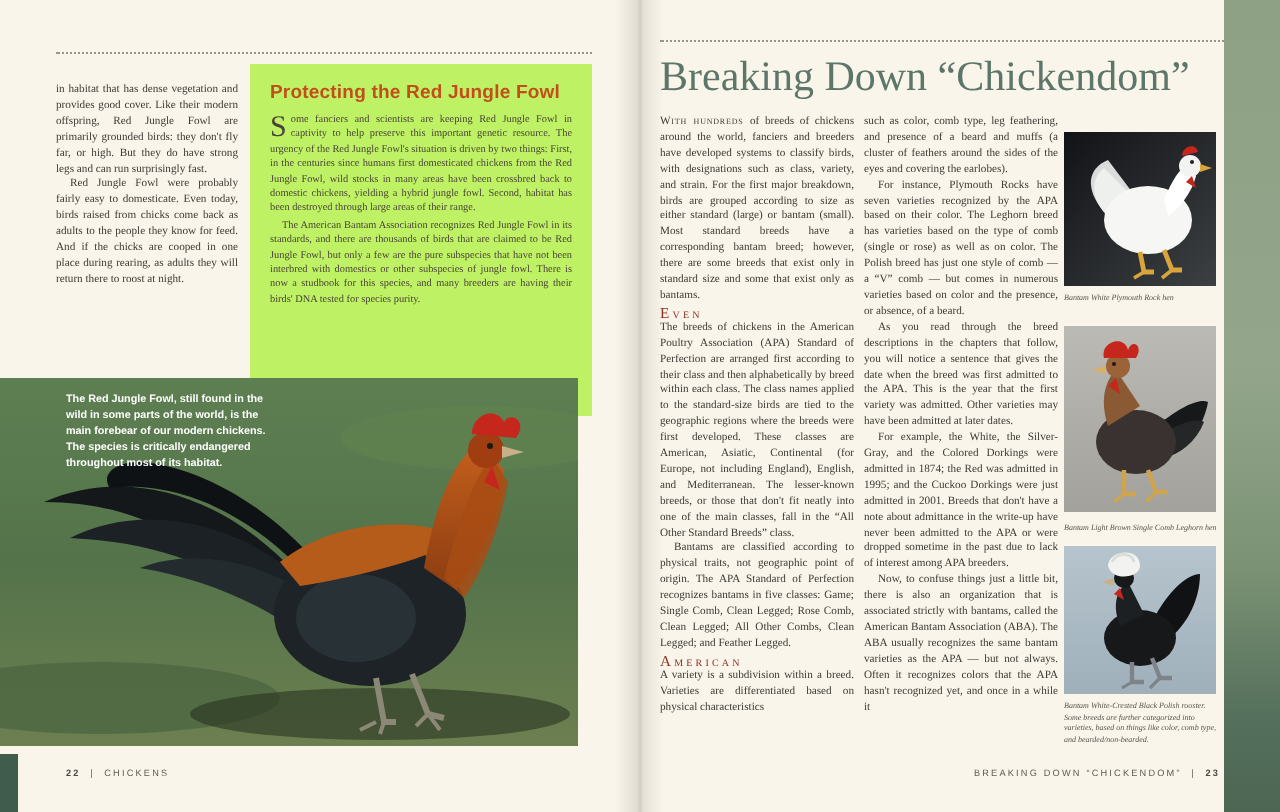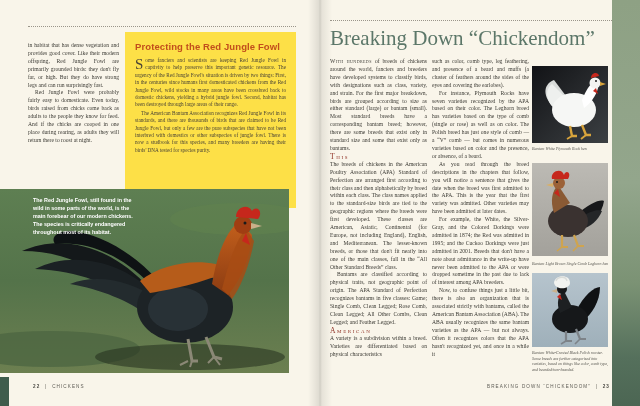--- a/index.html
+++ b/index.html
@@ -8,21 +8,21 @@
   .abs{position:absolute;}
   
   .bodytext{font-size:5.6px;line-height:7.9px;text-align:justify;color:#3b3a34;}
   .bodytext p{margin:0;}
   .bodytext p + p{text-indent:7px;}
   .dotted{border-top:1px dotted #9a958a;height:0;}
   .folio{font-family:"Liberation Sans", sans-serif;font-size:4.6px;letter-spacing:1.1px;color:#5d5b54;}
   .folio b{font-weight:bold;color:#4a4943;}
   
   #left-col{left:28px;top:42px;width:91px;}
-  #sidebar{left:125px;top:32px;width:171px;height:176px;background:#fde047;box-sizing:border-box;
+  #sidebar{left:125px;top:32px;width:171px;height:176px;background:#bef264;box-sizing:border-box;
            padding:9px 10px 8px 10px;}
   #sidebar h2{margin:0 0 5px 0;font-family:"Liberation Sans", sans-serif;font-weight:bold;
               font-size:9.5px;color:#c24e1c;letter-spacing:.1px;}
   #sidebar .sb-body{font-size:5.2px;line-height:7.4px;text-align:justify;color:#4a4436;}
   #sidebar .sb-body p{margin:0;}
   #sidebar .sb-body p + p{text-indent:6px;margin-top:1px;}
   .dropcap{float:left;font-size:15px;line-height:12px;padding:1px 2px 0 0;color:#4a4436;
            font-family:"Liberation Serif", serif;}
   #left-photo{left:0;top:189px;width:289px;height:184px;}
   #left-photo svg{display:block;}
@@ -120,21 +120,21 @@
   <div class="abs" id="left-tab"></div>
   <div class="abs folio" id="left-folio"><b>22</b>&nbsp;&nbsp;<span>|</span>&nbsp;&nbsp;<span>CHICKENS</span></div>
 
   <div class="abs" id="gutter"></div>
 
   <div class="abs dotted" id="right-rule"></div>
   <h1 class="abs" id="right-title">Breaking Down “Chickendom”</h1>
 
   <div class="abs bodytext rcol" id="rcol1">
     <p><span class="smallcaps">With hundreds </span><span>of breeds of chickens around the world, fanciers and breeders have developed systems to classify birds, with designations such as class, variety, and strain. For the first major breakdown, birds are grouped according to size as either standard (large) or bantam (small). Most standard breeds have a corresponding bantam breed; however, there are some breeds that exist only in standard size and some that exist only as bantams.</span></p>
-    <p class="subhead">This</p>
+    <p class="subhead">Even</p>
     <p style="text-indent:0;">The breeds of chickens in the American Poultry Association (APA) Standard of Perfection are arranged first according to their class and then alphabetically by breed within each class. The class names applied to the standard-size birds are tied to the geographic regions where the breeds were first developed. These classes are American, Asiatic, Continental (for Europe, not including England), English, and Mediterranean. The lesser-known breeds, or those that don't fit neatly into one of the main classes, fall in the “All Other Standard Breeds” class.</p>
     <p>Bantams are classified according to physical traits, not geographic point of origin. The APA Standard of Perfection recognizes bantams in five classes: Game; Single Comb, Clean Legged; Rose Comb, Clean Legged; All Other Combs, Clean Legged; and Feather Legged.</p>
     <p class="subhead">American</p>
     <p style="text-indent:0;">A variety is a subdivision within a breed. Varieties are differentiated based on physical characteristics</p>
   </div>
 
   <div class="abs bodytext rcol" id="rcol2">
     <p>such as color, comb type, leg feathering, and presence of a beard and muffs (a cluster of feathers around the sides of the eyes and covering the earlobes).</p>
     <p>For instance, Plymouth Rocks have seven varieties recognized by the APA based on their color. The Leghorn breed has varieties based on the type of comb (single or rose) as well as on color. The Polish breed has just one style of comb — a “V” comb — but comes in numerous varieties based on color and the presence, or absence, of a beard.</p>
     <p>As you read through the breed descriptions in the chapters that follow, you will notice a sentence that gives the date when the breed was first admitted to the APA. This is the year that the first variety was admitted. Other varieties may have been admitted at later dates.</p>

